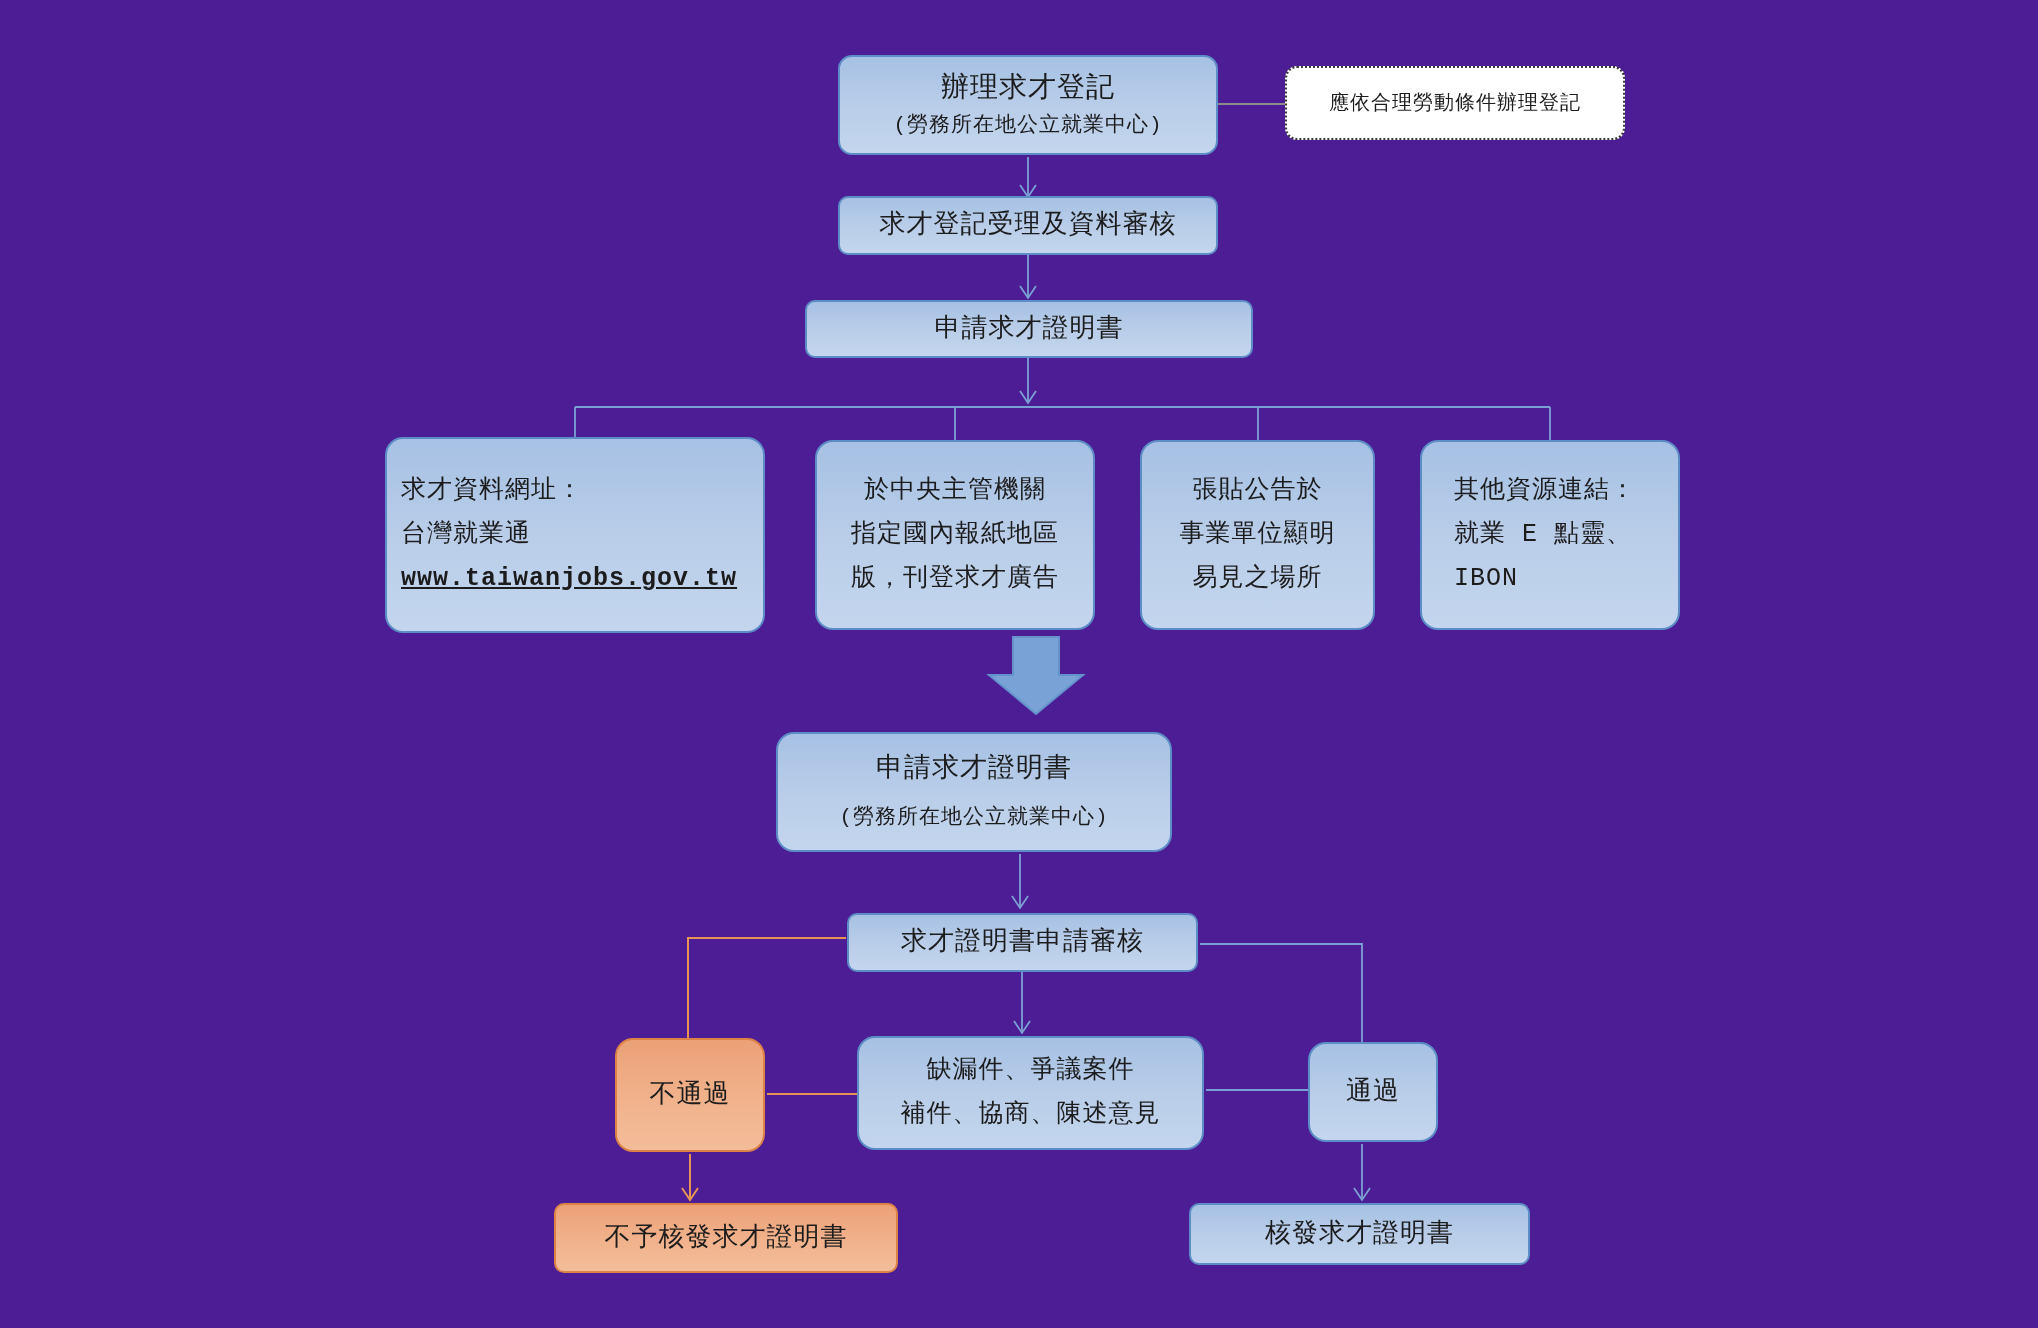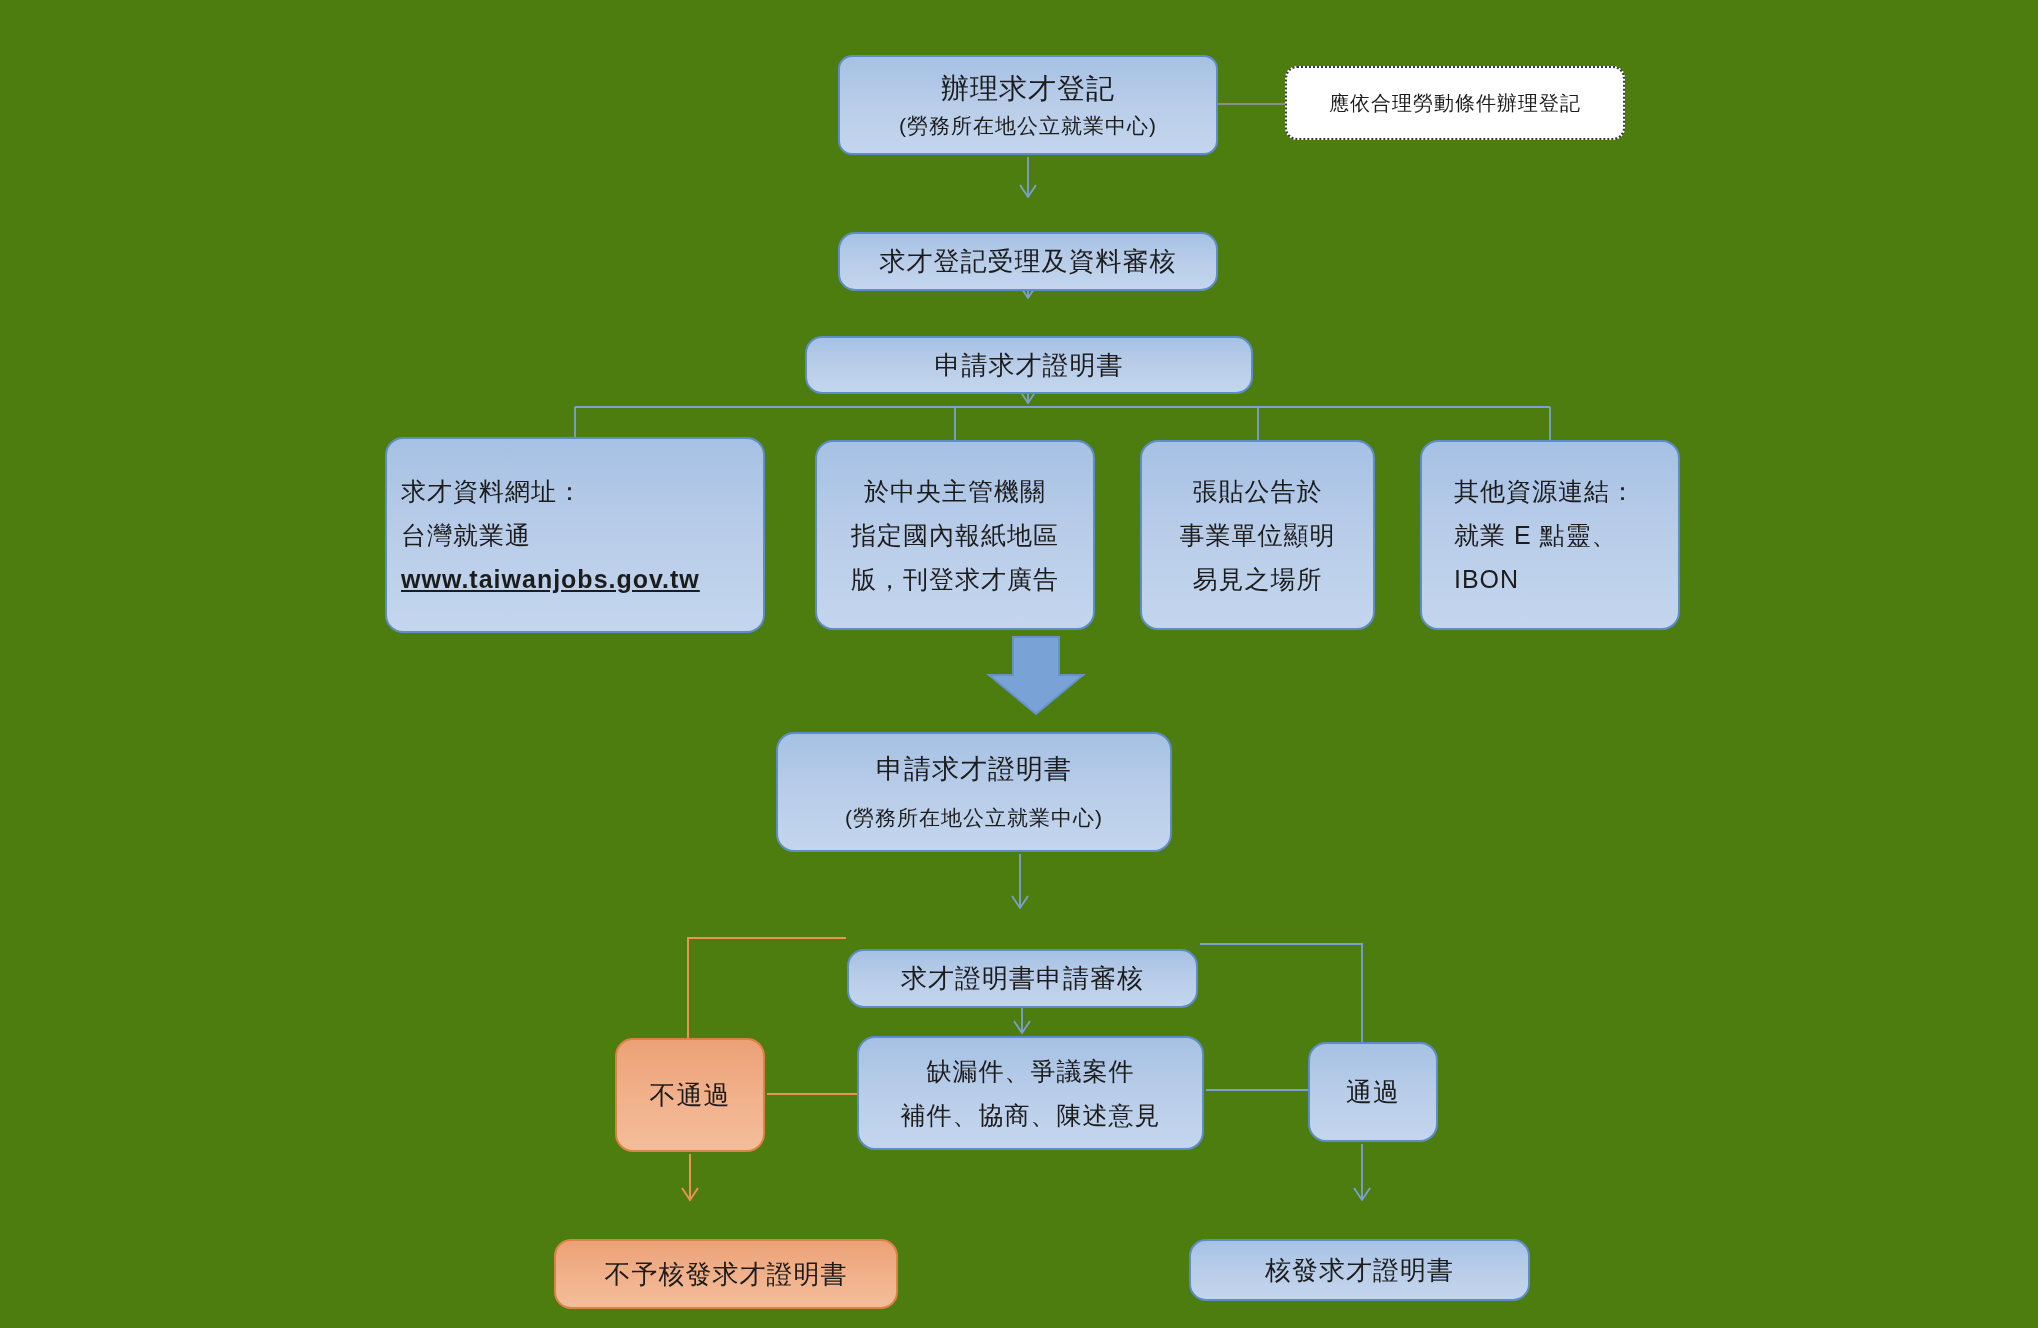--- a/index.html
+++ b/index.html
@@ -1,20 +1,20 @@
 <!DOCTYPE html>
 <html><head>
 <meta charset="utf-8">
 <style>
   html,body{margin:0;padding:0;background:#ffffff;}
   .canvas{
     position:relative;
     width:2038px;height:1328px;
-    background:#4d7c0f;
-    font-family:Liberation Sans, sans-serif;
+    background:#4c1d95;
+    font-family:Liberation Mono, monospace;
     color:#1c1c1c;
     overflow:hidden;
   }
   .lines-layer{position:absolute;left:0;top:0;width:2038px;height:1328px;}
   .node{
     position:absolute;
     box-sizing:border-box;
     display:flex;flex-direction:column;
     align-items:center;justify-content:center;
     text-align:center;
@@ -29,21 +29,21 @@
     background:linear-gradient(180deg,#eca176 0%,#f1b28c 55%,#f3bd9a 100%);
     border:2px solid #dd8247;
   }
   .note-box{
     background:#ffffff;
     border:2px dotted #3a3a3a;
     border-radius:12px;
   }
   .r14{border-radius:14px;}
   .r16{border-radius:18px;}
-  .r10{border-radius:17px;margin-top:36px;}
+  .r10{border-radius:10px;}
   .fs-title{font-size:28px;}
   .fs-sub{font-size:21px;}
   .fs-main{font-size:26px;}
   .fs-line{font-size:25px;line-height:44px;}
   .fs-note{font-size:20px;}
   .align-left{align-items:flex-start;text-align:left;}
   .pad-left{padding-left:14px;padding-right:10px;}
   .url-line{font-weight:bold;text-decoration:underline;}
 </style>
 </head>

